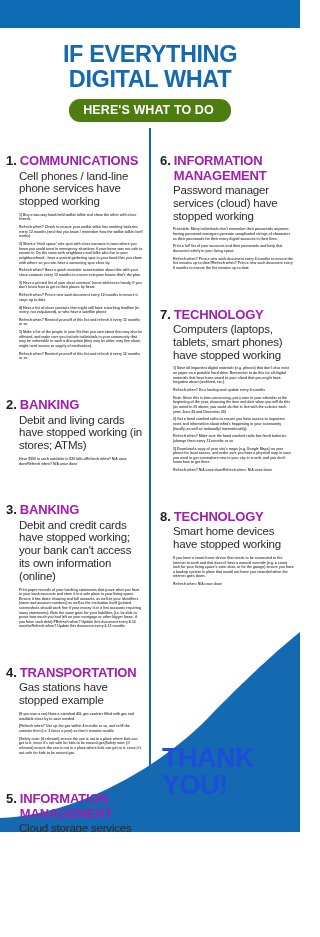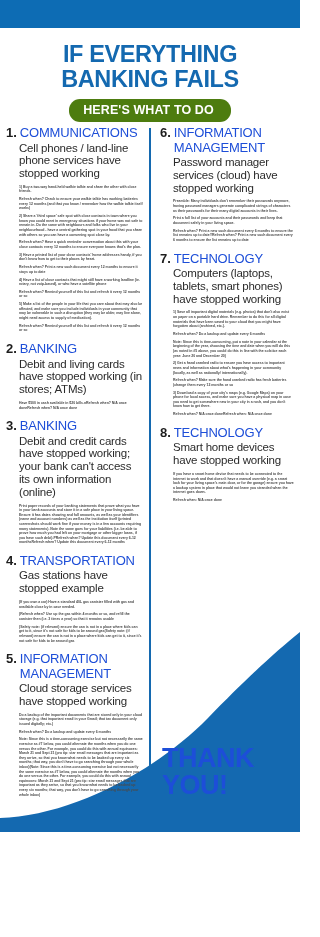--- a/index.html
+++ b/index.html
@@ -86,25 +86,26 @@
     gap: 3px;
   }
   .sec-num {
     color: #1d1d1d;
     font-weight: bold;
     font-size: 13px;
     line-height: 14.5px;
     flex: 0 0 auto;
   }
   .sec-cat {
-    color: #1d4ed8;
-    font-weight: normal;
+    color: #a21caf;
+    font-weight: bold;
     font-size: 13px;
     line-height: 14.5px;
     letter-spacing: -0.2px;
+    margin-top: 28px;
   }
   .sec-sub {
     color: #2b2b2b;
     font-size: 11.5px;
     line-height: 12.8px;
     margin-left: 13px;
     margin-top: 1px;
     letter-spacing: -0.2px;
   }
   .sec-body {
@@ -140,21 +141,21 @@
 
   <div class="top-banner"></div>
 
   <svg class="wave" viewBox="0 0 300 200" preserveAspectRatio="none">
     <path d="M300,0 L300,200 L0,200 L0,186 C70,184 155,140 208,86 C245,48 275,20 300,0 Z" fill="#1469b0"></path>
   </svg>
 
   <div class="header">
     <div class="title">
       <div>IF EVERYTHING</div>
-      <div>BANKING FAILS</div>
+      <div>DIGITAL WHAT</div>
     </div>
     <div class="badge-wrap">
       <span class="badge">HERE'S WHAT TO DO</span>
     </div>
   </div>
 
   <div class="divider"></div>
 
   <div class="columns">
     <div class="col col-left">

